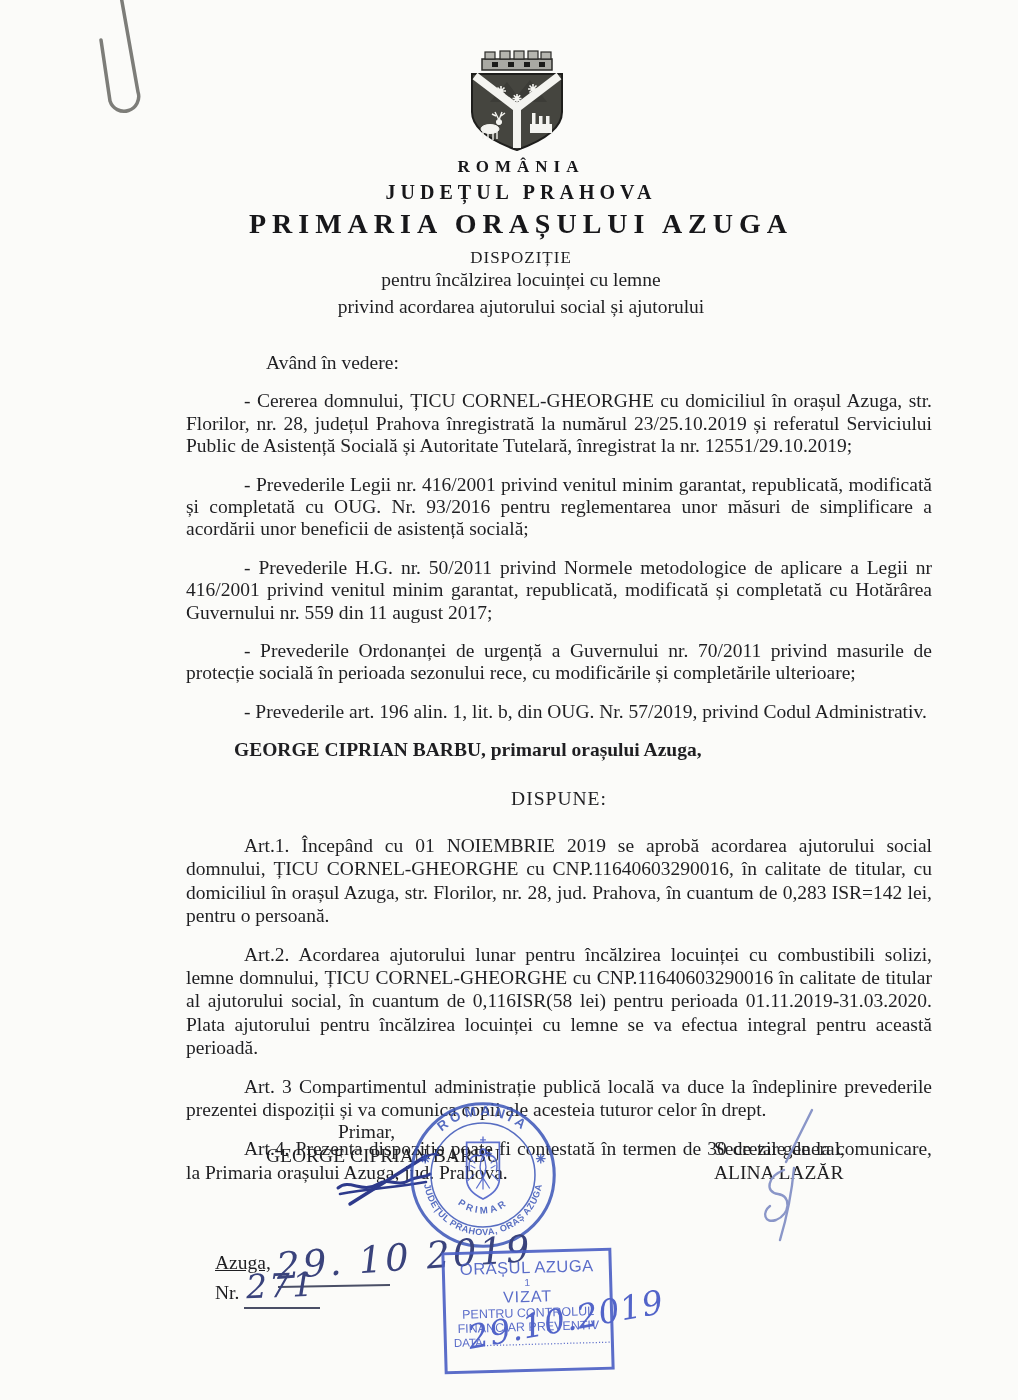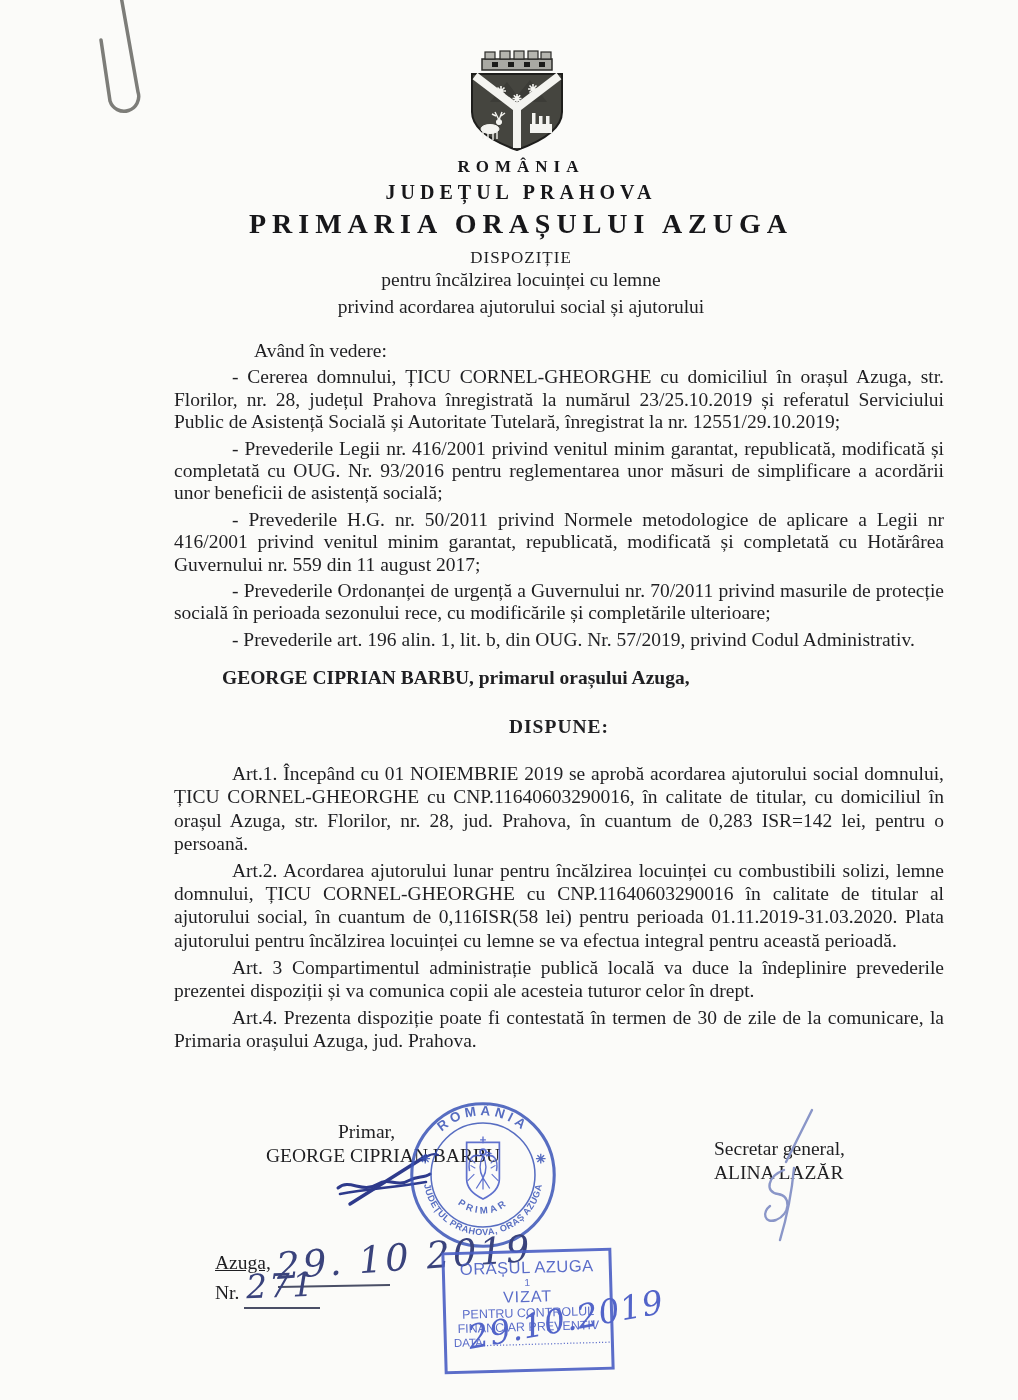--- a/index.html
+++ b/index.html
@@ -14,24 +14,24 @@
   .hdr .inst{font-size:28px;font-weight:bold;letter-spacing:6px;margin-top:4px;color:#17171a;}
 
   .titleblock{position:absolute;left:0;top:248px;width:100%;text-align:center;}
   .titleblock .main{font-size:17px;letter-spacing:1px;}
   .titleblock .sub{font-size:19.5px;line-height:24px;margin-top:3px;}
 
   
   .content{position:absolute;left:170px;top:336px;width:778px;
            font-size:19.5px;line-height:22.4px;text-align:justify;}
   .intro{padding-left:80px;text-align:left;}
-  .content p{margin:4px;}
+  .content p{margin:16px;}
   .item{text-indent:58px;}
   .mayorline{margin-top:16px !important;font-weight:bold;text-indent:48px;text-align:left;}
-  .dispune{margin-top:26px !important;text-align:center;font-weight:bold;letter-spacing:1px;}
+  .dispune{margin-top:26px !important;text-align:center;font-weight:normal;letter-spacing:1px;}
   .articles{margin-top:24px;}
   .articles p{text-indent:58px;line-height:23.2px;}
 
   
   .abs{position:absolute;}
   .sig-role{font-size:19.5px;}
   .sig-name{font-size:19.5px;}
 
   
   .hand{font-family:"DejaVu Serif",serif;font-style:italic;}

